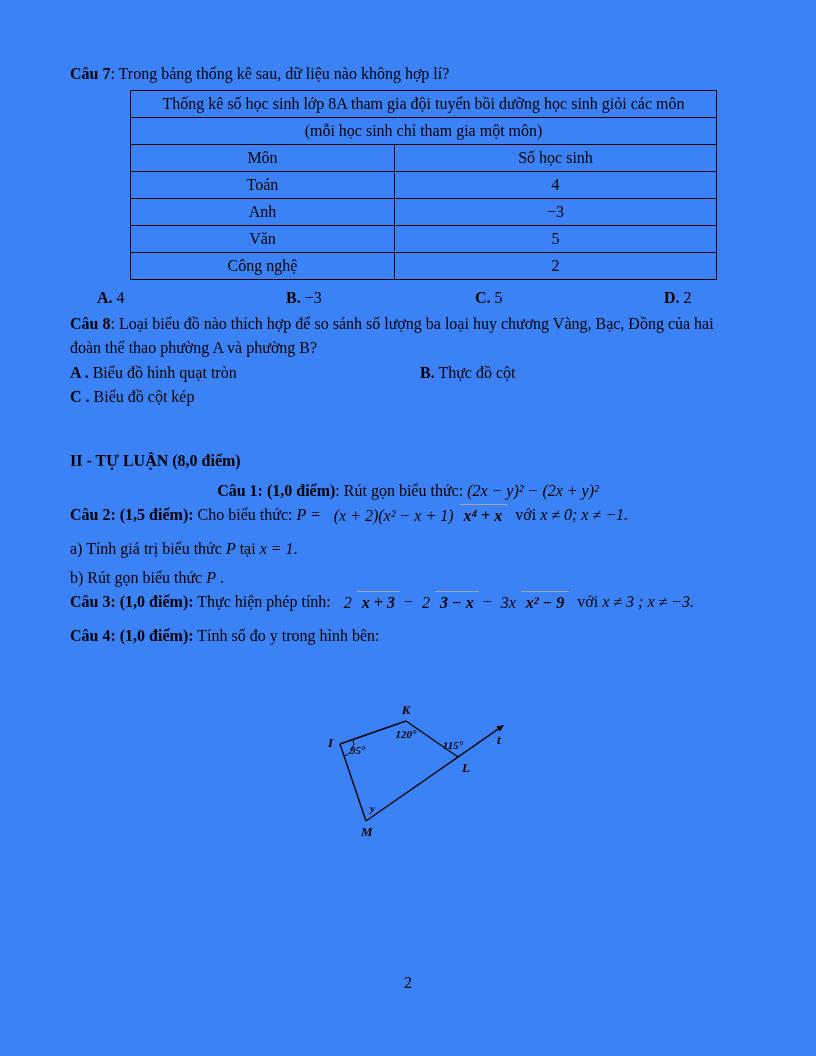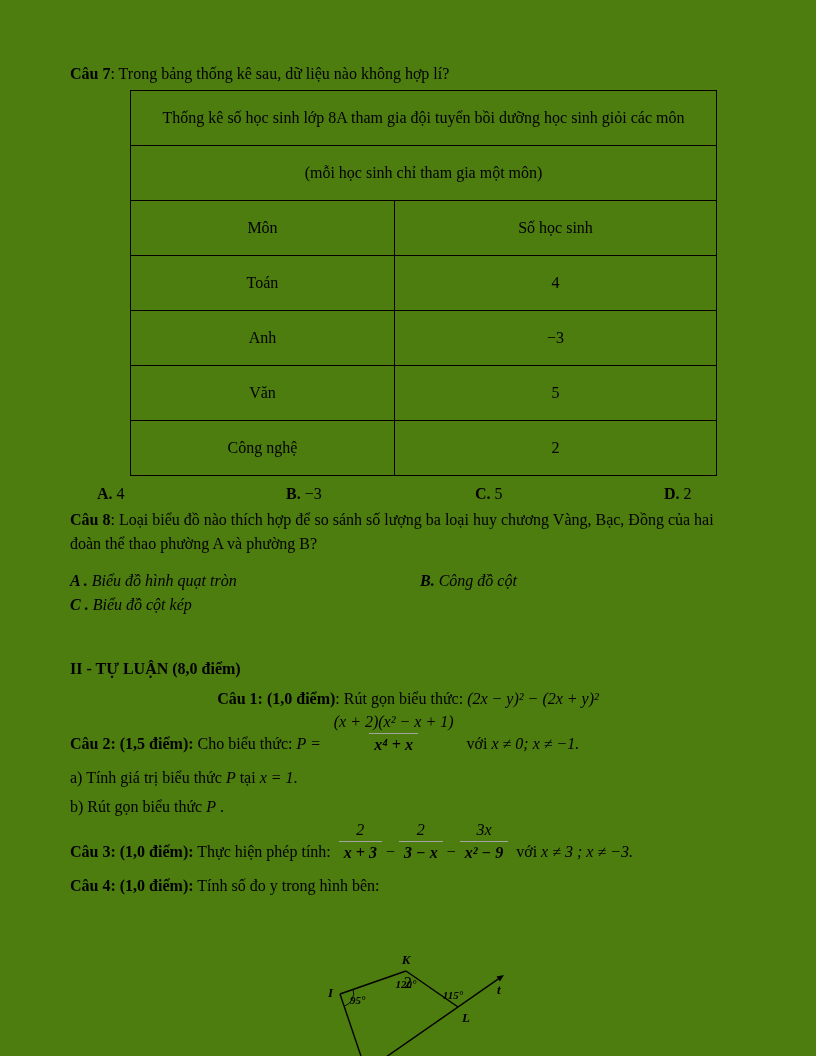--- a/index.html
+++ b/index.html
@@ -1,50 +1,50 @@
 <!DOCTYPE html>
 <html><head>
 <meta charset="utf-8">
 <style>
   * { box-sizing: border-box; }
   html, body { margin: 0; padding: 0; background: #ffffff; }
   .page {
-    width: 816px; height: 1056px; background: #4d7c0f; position: relative;
+    width: 816px; height: 1056px; background: #3b82f6; position: relative;
     font-family: "Liberation Serif", "DejaVu Serif", serif;
     font-size: 16px; color: #000; overflow: hidden;
   }
   .content { padding: 62px 70px 0 70px; line-height: 1.5; }
   .line { margin: 0; }
   b { font-weight: bold; }
   .mi { font-style: italic; }
 
   
   .stat-table { border-collapse: collapse; margin: 4px 0 5px 60px; }
   .stat-table td {
-    border: 1px solid #000; text-align: center; padding: 15px 6px; height: 25px;
+    border: 1px solid #000; text-align: center; padding: 1px 6px; height: 25px;
   }
   .stat-table .w1 { width: 264px; }
   .stat-table .w2 { width: 322px; }
 
   
   .opt-row { display: flex; margin: 6px 0 2px 27px; }
   .opt-row .opt { width: 189px; font-family: Liberation Serif, serif; }
   .opt-row .opt:last-child { width: auto; }
 
   
-  .q8-opts { display: grid; grid-template-columns: 350px auto; margin-top: 13px; font-style: italic; }
+  .q8-opts { display: grid; grid-template-columns: 350px auto; margin-top: 1px; }
 
   .sec-title { margin-top: 40px; font-weight: bold; }
   .qline { margin-top: 6px; text-align: center; }
 
   .mathline { display: flex; align-items: flex-end; margin-top: 0; }
   .mathline > span, .mathline > b { white-space: pre; }
 
   .frac {
-    display: inline-flex; flex-direction: column; align-items: center;
+    display: inline-flex; flex-direction: row; align-items: center;
     font-style: italic; margin: 0 4px; text-align: center; line-height: 1.25;
   }
   .frac .den { border-top: 1px solid #a3a3a3; font-weight: bold; }
   .frac span { padding: 1px 5px; }
 
   .fig-wrap { margin: 52px 0 0 240px; }
   .fig-v { font-family: "Liberation Serif", serif; font-size: 13px; font-style: italic; font-weight: bold; }
   .fig-a { font-family: "Liberation Serif", serif; font-size: 11px; font-style: italic; font-weight: bold; }
 
   .page-num { position: absolute; left: 0; right: 0; top: 974px; text-align: center; }
@@ -92,21 +92,21 @@
       <span class="opt"><b>A.</b><span> 4</span></span>
       <span class="opt"><b>B.</b><span> −3</span></span>
       <span class="opt"><b>C.</b><span> 5</span></span>
       <span class="opt"><b>D.</b><span> 2</span></span>
     </div>
 
     <p class="line"><b>Câu 8</b><span>: Loại biểu đồ nào thích hợp để so sánh số lượng ba loại huy chương Vàng, Bạc, Đồng của hai đoàn thể thao phường A và phường B?</span></p>
 
     <div class="q8-opts">
       <span><b>A .</b><span> Biểu đồ hình quạt tròn</span></span>
-      <span><b>B.</b><span> Công đồ cột</span></span>
+      <span><b>B.</b><span> Thực đồ cột</span></span>
       <span><b>C .</b><span> Biểu đồ cột kép</span></span>
     </div>
 
     <p class="line sec-title">II - TỰ LUẬN (8,0 điểm)</p>
 
     <p class="line qline"><b>Câu 1: (1,0 điểm)</b><span>: Rút gọn biểu thức: </span><span class="mi">(2x − y)² − (2x + y)²</span></p>
 
     <div class="mathline">
       <b>Câu 2: (1,5 điểm):</b>
         <span> Cho biểu thức: </span>

